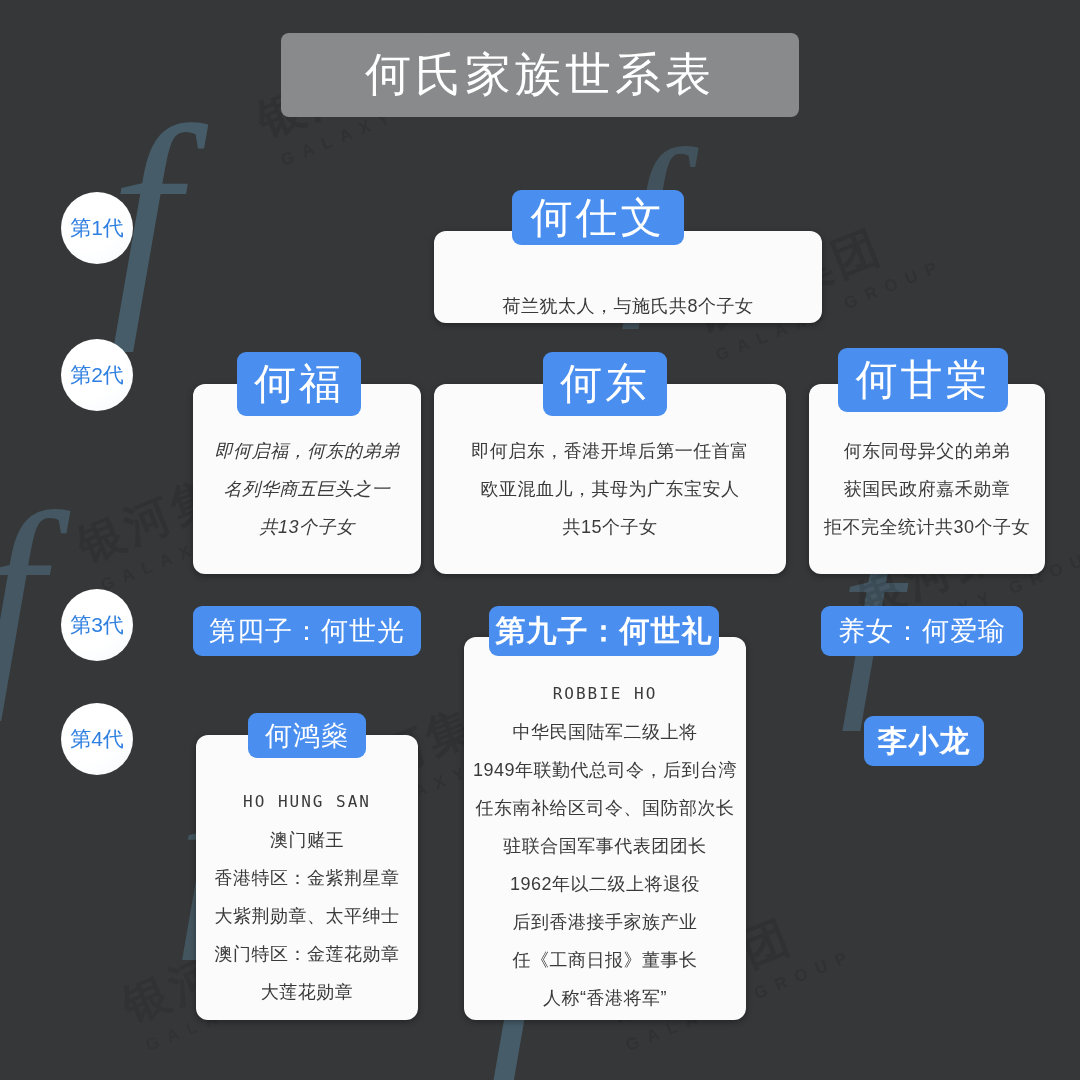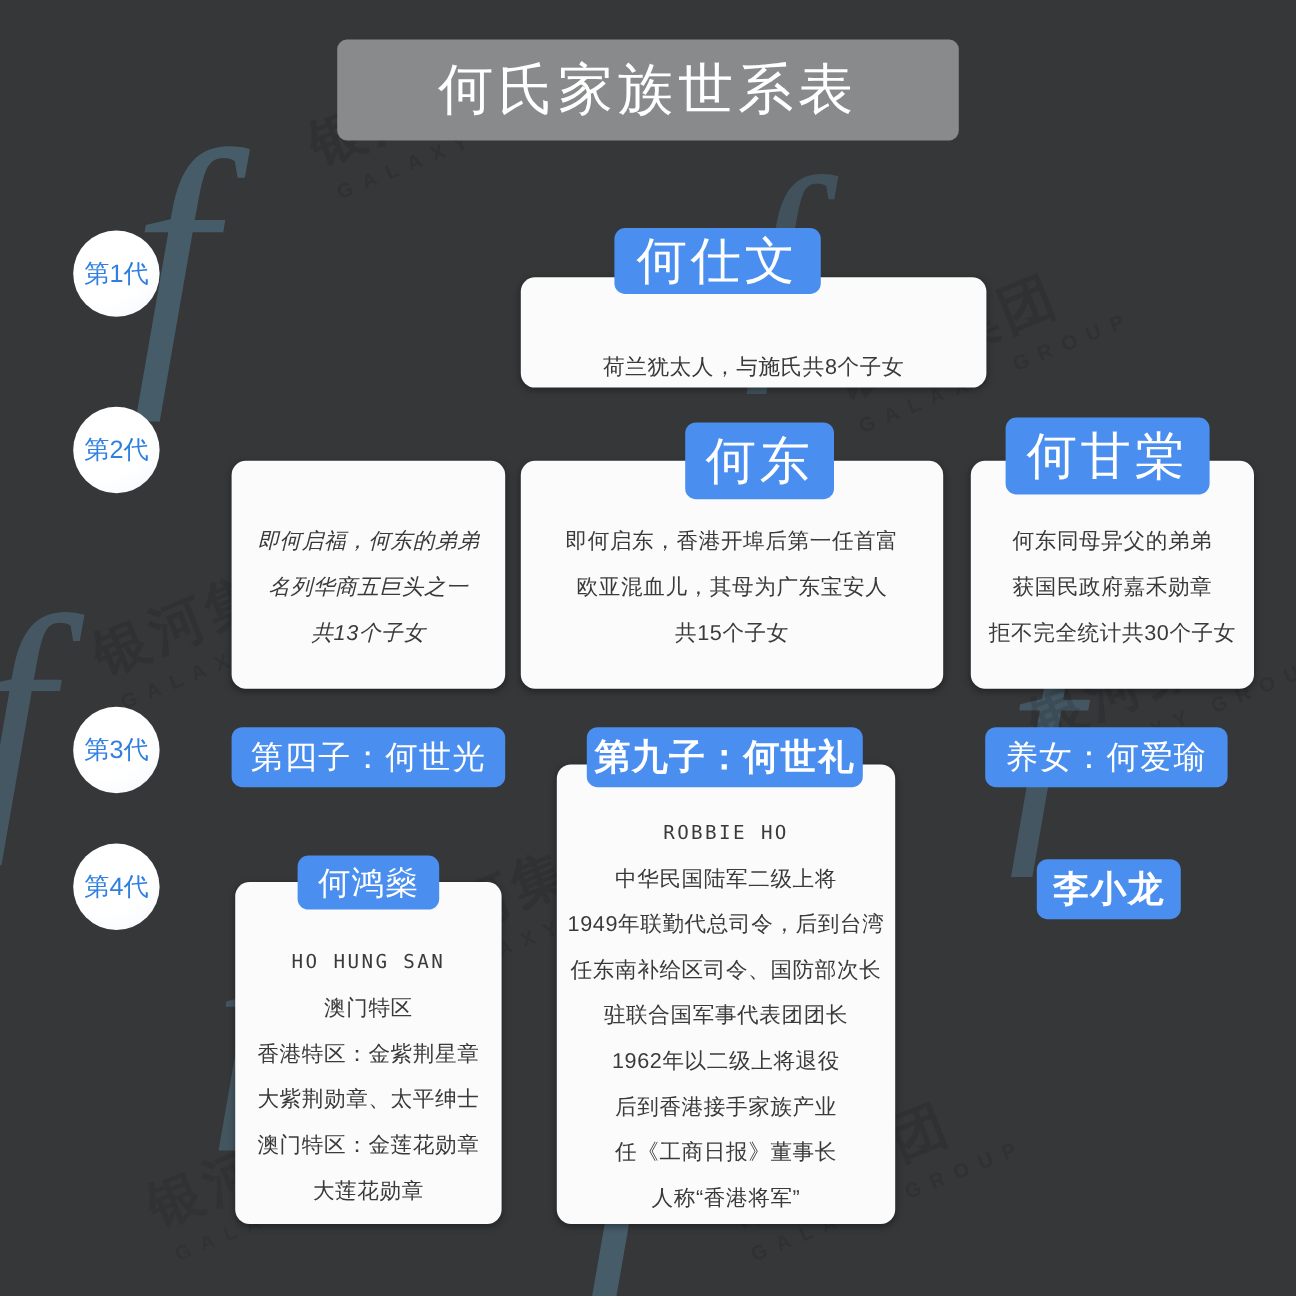--- a/index.html
+++ b/index.html
@@ -153,21 +153,21 @@
   
   #card-heshiwen   { left: 434px; top: 231px; width: 344px; height: 92px; padding-left: 44px; }
   #badge-heshiwen  { left: 512px; top: 190px; width: 172px; height: 55px; }
   #lines-heshiwen  { top: 56px; }
 
   #card-hefu       { left: 193px; top: 384px; width: 228px; height: 190px; }
   #badge-hefu      { left: 237px; top: 352px; width: 124px; height: 64px; }
   #lines-hefu      { top: 48px; font-style: italic; }
 
   #card-hedong     { left: 434px; top: 384px; width: 352px; height: 190px; }
-  #badge-hedong    { left: 571px; top: 352px; width: 124px; height: 64px; }
+  #badge-hedong    { left: 543px; top: 352px; width: 124px; height: 64px; }
   #lines-hedong    { top: 48px; }
 
   #card-hegantang  { left: 809px; top: 384px; width: 236px; height: 190px; }
   #badge-hegantang { left: 838px; top: 348px; width: 170px; height: 64px; }
   #lines-hegantang { top: 48px; }
 
   #badge-heshiguang { left: 193px; top: 606px; width: 228px; height: 50px; }
   #badge-heshili    { left: 489px; top: 606px; width: 230px; height: 50px; }
   #badge-heaiyu     { left: 821px; top: 606px; width: 202px; height: 50px; }
   #badge-lixiaolong { left: 864px; top: 716px; width: 120px; height: 50px; }
@@ -246,20 +246,21 @@
   </div>
   <div class="badge name-badge" id="badge-heshiwen">何仕文</div>
 
   <div class="card" id="card-hefu">
     <div class="lines" id="lines-hefu">
       <div class="ln">即何启福，何东的弟弟</div>
       <div class="ln">名列华商五巨头之一</div>
       <div class="ln">共13个子女</div>
     </div>
   </div>
+  <div class="badge name-badge" id="badge-hefu">何福</div>
 
   <div class="card" id="card-hedong">
     <div class="lines" id="lines-hedong">
       <div class="ln">即何启东，香港开埠后第一任首富</div>
       <div class="ln">欧亚混血儿，其母为广东宝安人</div>
       <div class="ln">共15个子女</div>
     </div>
   </div>
   <div class="badge name-badge" id="badge-hedong">何东</div>
 
@@ -286,21 +287,21 @@
       <div class="ln">1962年以二级上将退役</div>
       <div class="ln">后到香港接手家族产业</div>
       <div class="ln">任《工商日报》董事长</div>
       <div class="ln">人称“香港将军”</div>
     </div>
   </div>
 
   <div class="card" id="card-hehongshen">
     <div class="lines" id="lines-hehongshen">
       <div class="ln en">HO HUNG SAN</div>
-      <div class="ln">澳门特区</div>
+      <div class="ln">澳门赌王</div>
       <div class="ln">香港特区：金紫荆星章</div>
       <div class="ln">大紫荆勋章、太平绅士</div>
       <div class="ln">澳门特区：金莲花勋章</div>
       <div class="ln">大莲花勋章</div>
     </div>
   </div>
   <div class="badge small-badge" id="badge-hehongshen">何鸿燊</div>
 
   <div class="badge mid-badge" id="badge-lixiaolong">李小龙</div>
 

